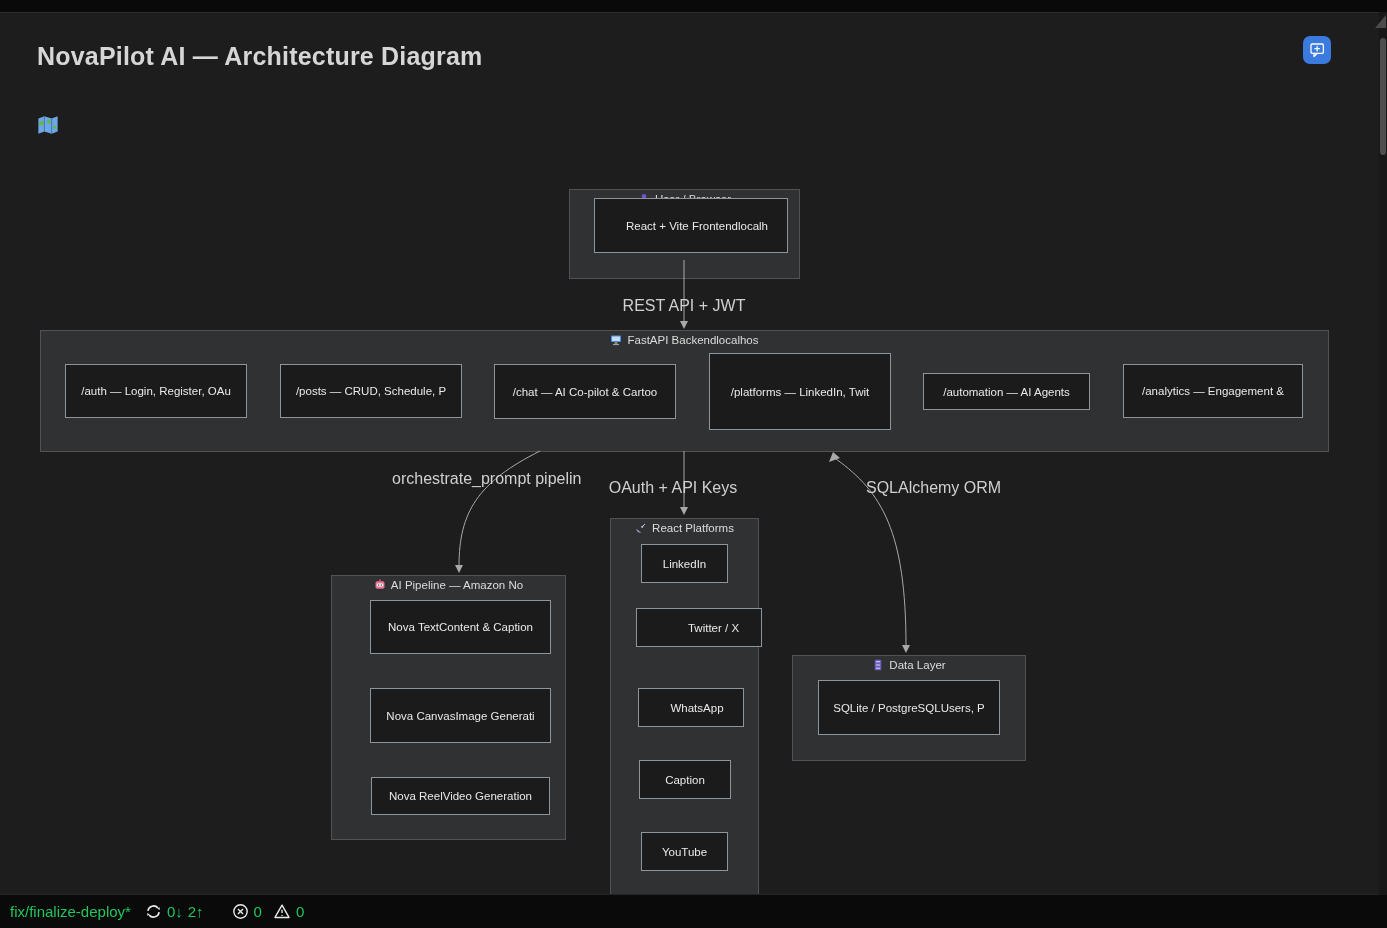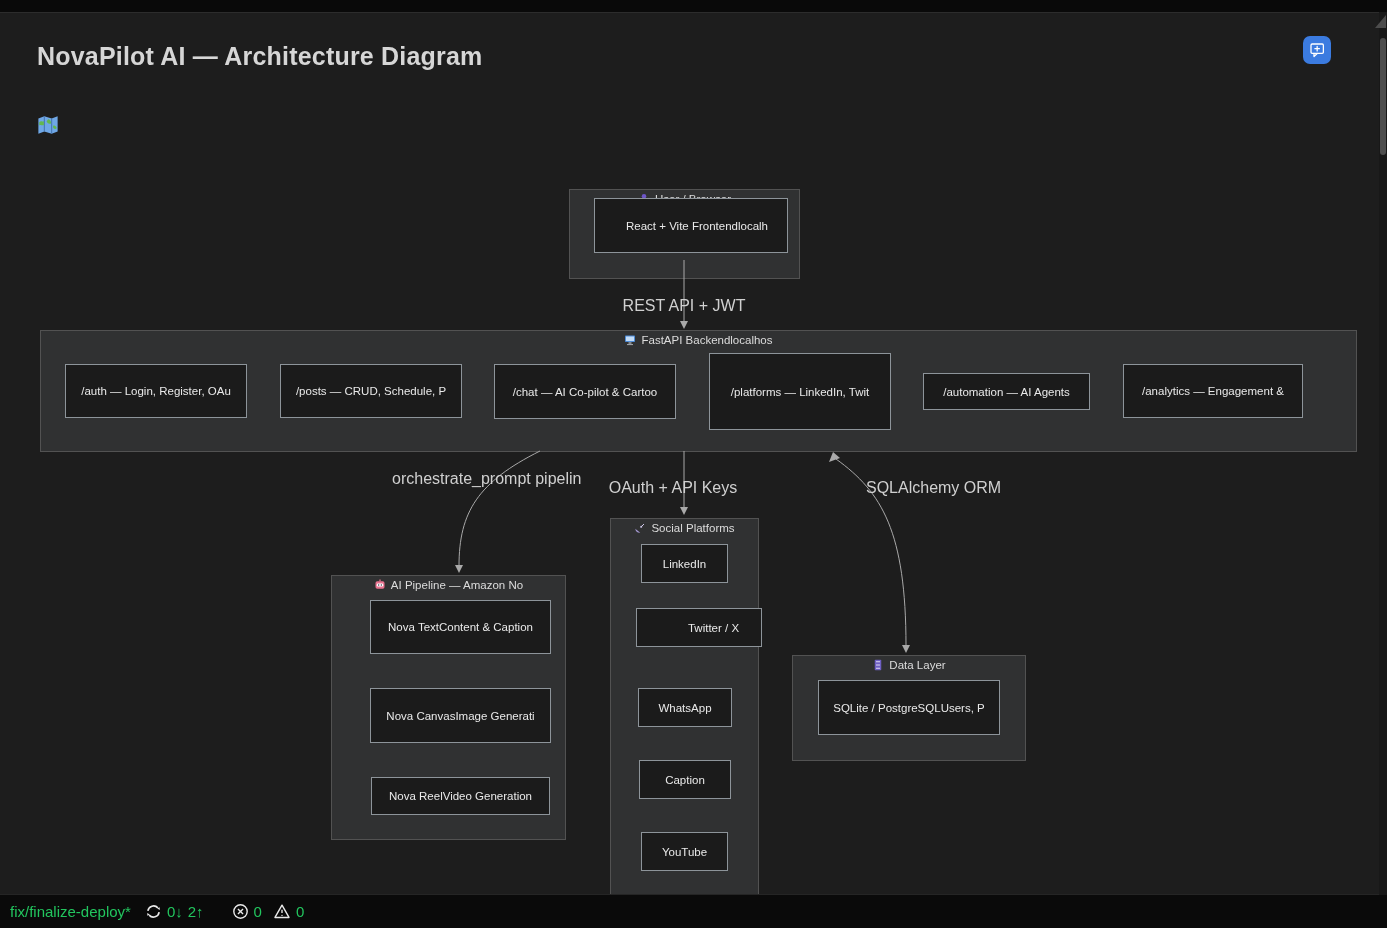--- a/index.html
+++ b/index.html
@@ -39,38 +39,38 @@
   .node{
     position:absolute;background:#1b1b1b;border:1px solid #8d949a;color:#e9e9e9;
     display:flex;align-items:center;justify-content:center;text-align:center;
     font-size:11.5px;white-space:nowrap;overflow:hidden;z-index:2;
   }
   .edges{position:absolute;left:0;top:0;z-index:3;pointer-events:none;}
   .edge-label{position:absolute;font-size:16px;color:#d0d0d0;white-space:nowrap;z-index:4;}
   .center-x{transform:translateX(-50%);}
   
   .c-user{left:569px;top:189px;width:229px;height:88px;}
-  .c-fastapi{left:40px;top:330px;width:1287px;height:120px;padding-left:28px;}
+  .c-fastapi{left:40px;top:330px;width:1287px;height:120px;}
   .c-ai{left:331px;top:575px;width:233px;height:263px;}
   .c-social{left:610px;top:518px;width:147px;height:375px;}
   .c-data{left:792px;top:655px;width:232px;height:104px;}
   
   .n-react{left:594px;top:198px;width:180px;height:53px;padding-left:12px;}
   .n-auth{left:65px;top:364px;width:180px;height:52px;}
   .n-posts{left:280px;top:364px;width:180px;height:52px;}
   .n-chat{left:494px;top:364px;width:180px;height:53px;}
   .n-platforms{left:709px;top:353px;width:180px;height:75px;}
   .n-automation{left:923px;top:373px;width:165px;height:35px;}
   .n-analytics{left:1123px;top:364px;width:178px;height:52px;}
   .n-nova1{left:370px;top:600px;width:179px;height:52px;}
   .n-nova2{left:370px;top:688px;width:179px;height:53px;}
   .n-nova3{left:371px;top:777px;width:177px;height:36px;}
   .n-linkedin{left:641px;top:544px;width:85px;height:37px;}
   .n-twitter{left:636px;top:608px;width:95px;height:37px;padding-left:29px;}
-  .n-whatsapp{left:638px;top:688px;width:92px;height:37px;}
+  .n-whatsapp{left:638px;top:688px;width:92px;height:37px;padding-left:12px;}
   .n-facebook{left:639px;top:760px;width:90px;height:37px;}
   .n-youtube{left:641px;top:832px;width:85px;height:37px;}
   .n-sqlite{left:818px;top:680px;width:180px;height:53px;}
   
   .el-rest{left:684px;top:297px;}
   .el-orchestrate{left:392px;top:470px;}
   .el-oauth{left:673px;top:479px;}
   .el-orm{left:866px;top:479px;}
   .mini-icon{display:inline-flex;width:12px;height:12px;flex:0 0 auto;}
   .mini-icon svg{width:12px;height:12px;}
@@ -136,21 +136,21 @@
 
 <div class="cluster c-social">
   <div class="cluster-label">
     <span class="mini-icon">
       <svg viewBox="0 0 24 24">
           <path d="M2.5 13.5 A9.5 9.5 0 0 0 12.5 21.5 Z" fill="#a79bd6"></path>
           <path d="M13.5 10.5 L20 4" stroke="#cfc8ea" stroke-width="2" fill="none"></path>
           <circle cx="14.5" cy="9.5" r="2" fill="#cfc8ea"></circle>
         </svg>
     </span>
-    <span>Social Platforms</span>
+    <span>React Platforms</span>
   </div>
 </div>
 
 <div class="cluster c-data">
   <div class="cluster-label">
     <span class="mini-icon">
       <svg viewBox="0 0 24 24">
           <rect x="5.5" y="1.5" width="13" height="21" rx="1.5" fill="#6e5fc2"></rect>
           <rect x="8" y="4.5" width="8" height="2" fill="#ddd8f2"></rect>
           <rect x="8" y="11" width="8" height="2" fill="#ddd8f2"></rect>

